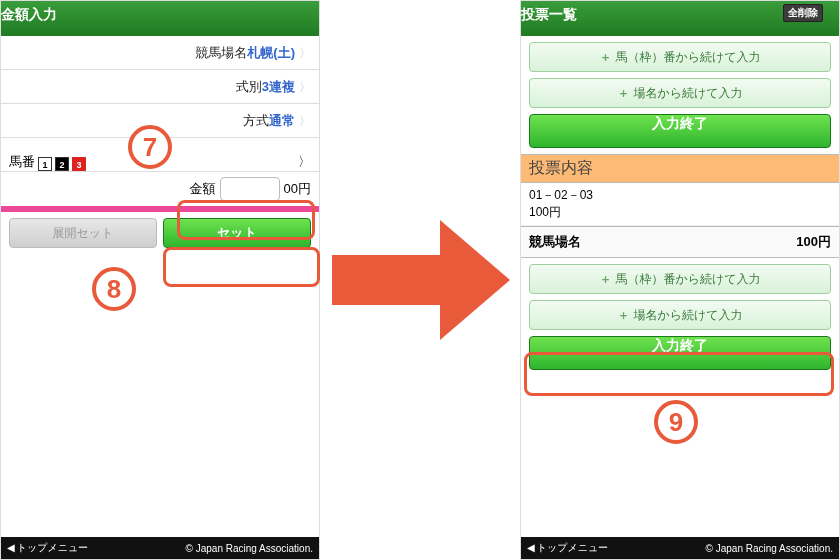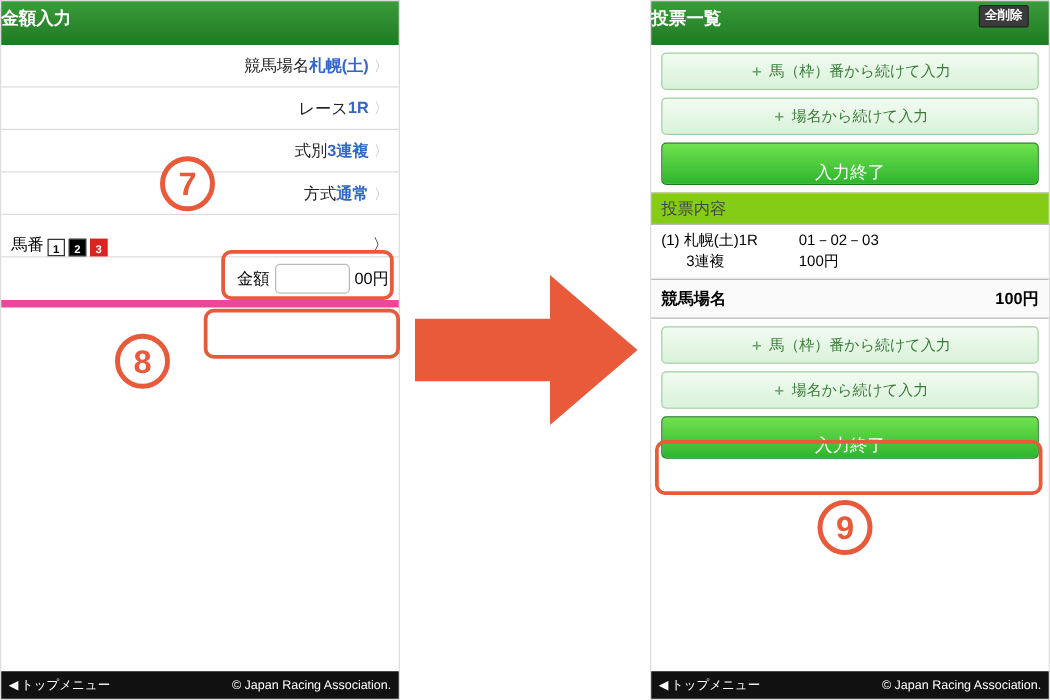--- a/index.html
+++ b/index.html
@@ -21,22 +21,22 @@
   .amount-row { display:flex; justify-content:flex-end; align-items:center; height:40px; padding:0 8px; font-size:13px; border-bottom:6px solid #ec4899; }
   .amount-input { width:60px; height:24px; border:1px solid #bbb; border-radius:4px; margin:0 4px; text-align:right; padding:0 4px; font-size:13px; }
   .btn-row { display:flex; gap:6px; padding:6px 8px; }
   .gray-btn { flex:1; height:30px; border-radius:4px; background:linear-gradient(#e7e7e7,#cfcfcf); border:1px solid #bbb; color:#999; font-size:12px; }
   .green-btn { flex:1; height:30px; border-radius:4px; background:linear-gradient(#6fe24e,#2eb52e); border:1px solid #1a7a1a; color:#fff; font-size:13px; font-weight:bold; }
   .bot-bar { position:absolute; bottom:0; left:0; right:0; height:22px; background:#111; color:#fff; font-size:10px; display:flex; align-items:center; justify-content:space-between; padding:0 6px; }
   .bot-bar .tri { margin-right:2px; }
   
   .soft-btn { margin:6px 8px; height:30px; border-radius:4px; border:1px solid #9dcf9d; background:linear-gradient(#f2fbf2,#d9f2d9); color:#3a7a3a; font-size:12px; display:flex; align-items:center; justify-content:center; }
   .soft-btn .plus{ font-weight:bold; margin-right:4px; color:#6aa46a; }
-  .hard-green { margin:6px 8px; height:34px; border-radius:4px; border:1px solid #1a7a1a; background:linear-gradient(#6fe24e,#2eb52e); color:#fff; font-size:14px; font-weight:normal; display:flex; align-items:flex-end; justify-content:center; }
-  .section-head { background:#84cc16; border-top:1px solid #bbb; border-bottom:1px solid #bbb; padding:3px 8px; font-size:13px; color:#444; }
+  .hard-green { margin:6px 8px; height:34px; border-radius:4px; border:1px solid #1a7a1a; background:linear-gradient(#6fe24e,#2eb52e); color:#fff; font-size:14px; font-weight:bold; display:flex; align-items:flex-start; justify-content:center; }
+  .section-head { background:#fdba74; border-top:1px solid #bbb; border-bottom:1px solid #bbb; padding:3px 8px; font-size:16px; color:#444; }
   .ticket-row { display:flex; padding:4px 8px; font-size:12px; border-bottom:1px solid #eee; }
   .ticket-row .c1{ width:110px; }
   .ticket-row .c2{ flex:1; }
   .total-row { display:flex; justify-content:space-between; padding:6px 8px; font-size:13px; font-weight:bold; border-bottom:1px solid #bbb; border-top:1px solid #bbb; background:#fafafa; }
   
   .arrow { position:absolute; left:332px; top:220px; width:180px; height:120px; }
   .arrow-body { position:absolute; left:0; top:35px; width:110px; height:50px; background:#e85a3a; }
   .arrow-head { position:absolute; left:108px; top:0; width:0; height:0; border-top:60px solid transparent; border-bottom:60px solid transparent; border-left:70px solid #e85a3a; }
   
   .ring { position:absolute; border:3px solid #e85a3a; border-radius:8px; pointer-events:none; }
@@ -46,43 +46,43 @@
 <body>
 
 <div class="phone left">
   <div class="topbar"><span>金額入力</span></div>
 
   <div class="row">
     <span class="label">競馬場名</span>
     <span><span class="val">札幌(土)</span><span class="chev">〉</span></span>
   </div>
   <div class="row">
-    <span class="label">レース</span>
-    <span><span class="val">1R</span><span class="chev">〉</span></span>
-  </div>
-  <div class="row">
     <span class="label">式別</span>
     <span><span class="val">3連複</span><span class="chev">〉</span></span>
   </div>
   <div class="row">
     <span class="label">方式</span>
     <span><span class="val">通常</span><span class="chev">〉</span></span>
   </div>
   <div class="uma-row">
     <span class="label">馬番</span>
     <span class="uma-box ub1">1</span>
     <span class="uma-box ub2">2</span>
     <span class="uma-box ub3">3</span>
     <span style="flex:1"></span>
     <span class="chev">〉</span>
   </div>
   <div class="amount-row">
     <span>金額</span>
     <input class="amount-input" style="">
     <span>00円</span>
+  </div>
+  <div class="btn-row">
+    <button class="gray-btn">展開セット</button>
+    <button class="green-btn">セット</button>
   </div>
 
   <div class="bot-bar">
     <span><span class="tri">◀</span><span>トップメニュー</span></span>
     <span>© Japan Racing Association.</span>
   </div>
 </div>
 
 <div class="arrow">
   <div class="arrow-body"></div>
@@ -101,25 +101,20 @@
   <div class="soft-btn">
       <span class="plus">＋</span>
       <span>場名から続けて入力</span>
     </div>
   <div class="hard-green">
       <span>入力終了</span>
     </div>
 
   <div class="section-head">投票内容</div>
   <div class="ticket-row">
-    <div class="c1">
-      <span>(1)</span>
-      <span>札幌(土)1R</span><br>
-      <span style="margin-left:20px">3連複</span>
-    </div>
     <div class="c2">
       <span>01－02－03</span><br>
       <span>100円</span>
     </div>
   </div>
   <div class="total-row">
     <span>競馬場名</span>
     <span>100円</span>
   </div>
 

